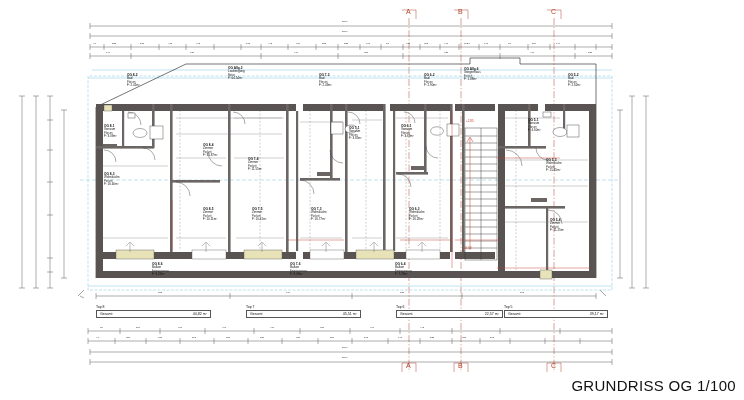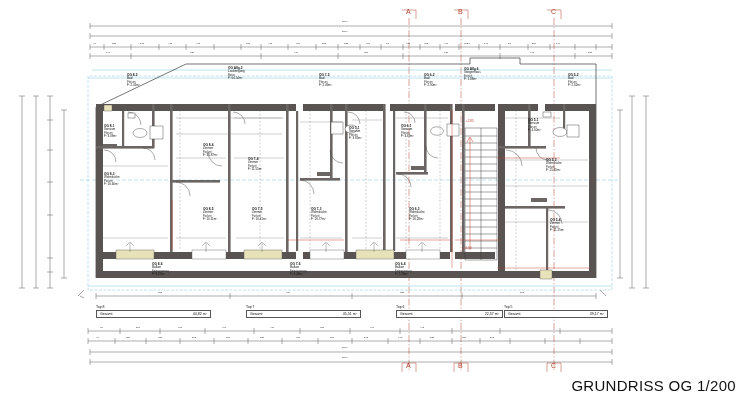--- a/index.html
+++ b/index.html
@@ -550,21 +550,21 @@
     </div>
   </div>
   <div class="topbox" style="left:504px;top:305px;width:104px;">
     <div class="cap">Top 5</div>
     <div class="bx">
       <span>Gesamt</span>
       <span>39,17 m²</span>
     </div>
   </div>
 
-  <div class="ttl">GRUNDRISS OG  1/200</div>
+  <div class="ttl">GRUNDRISS OG  1/100</div>
 
 <div class="dimtxt" style="left: 93px; top: 42px;">47</div>
     <div class="dimtxt" style="left: 112px; top: 42px;">285</div>
     <div class="dimtxt" style="left: 140px; top: 42px;">271</div>
     <div class="dimtxt" style="left: 168px; top: 42px;">413</div>
     <div class="dimtxt" style="left: 196px; top: 42px;">495</div>
     <div class="dimtxt" style="left: 246px; top: 42px;">571</div>
     <div class="dimtxt" style="left: 268px; top: 42px;">443</div>
     <div class="dimtxt" style="left: 296px; top: 42px;">340</div>
     <div class="dimtxt" style="left: 322px; top: 42px;">235</div>

